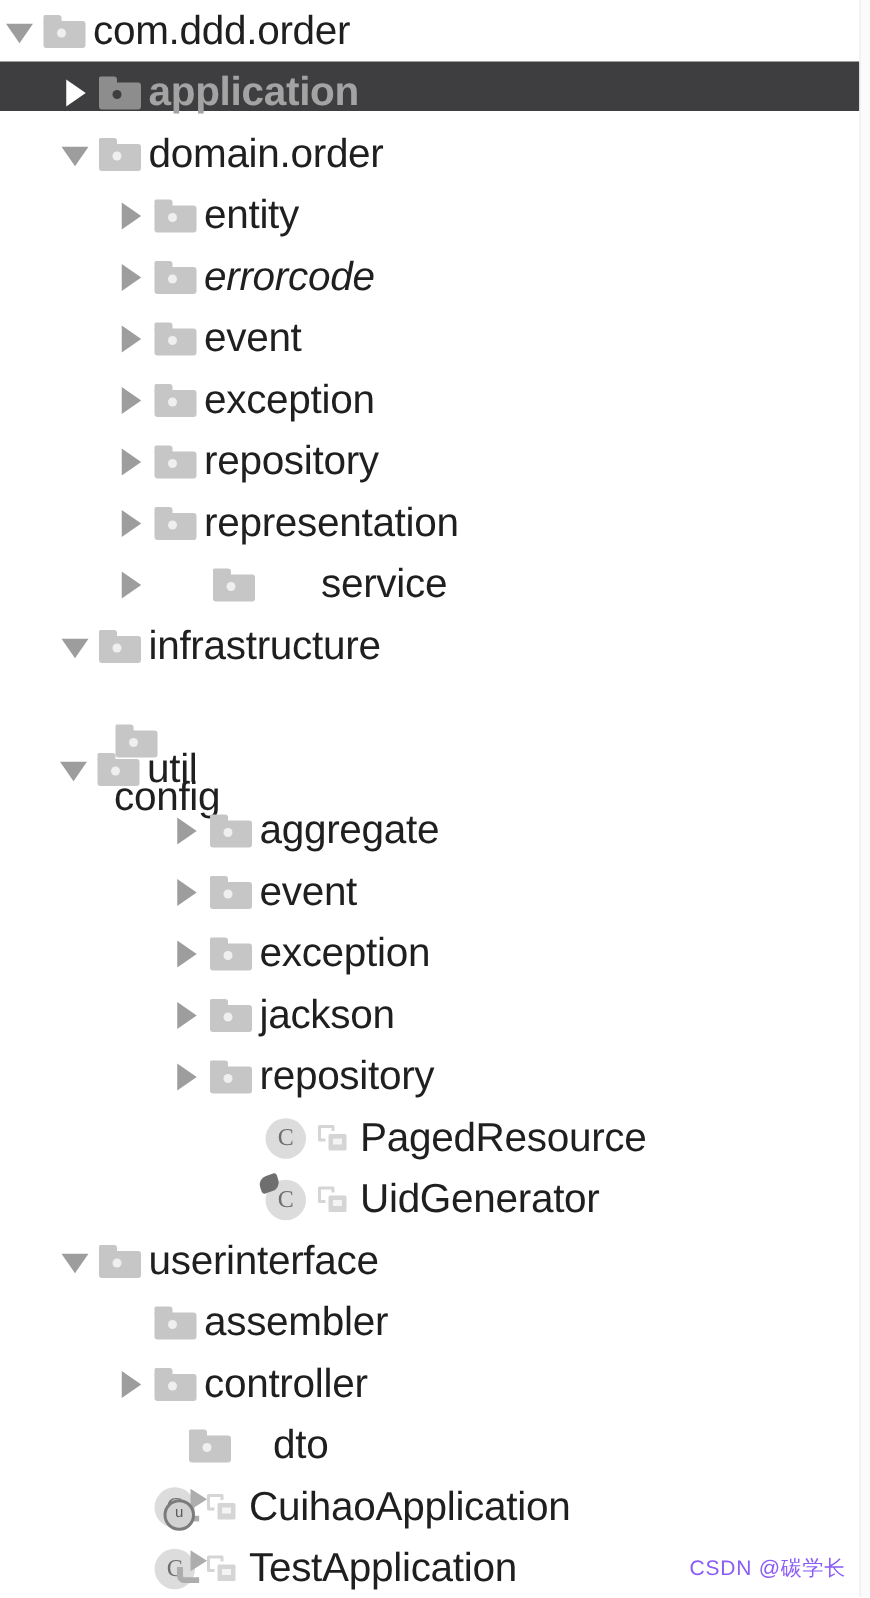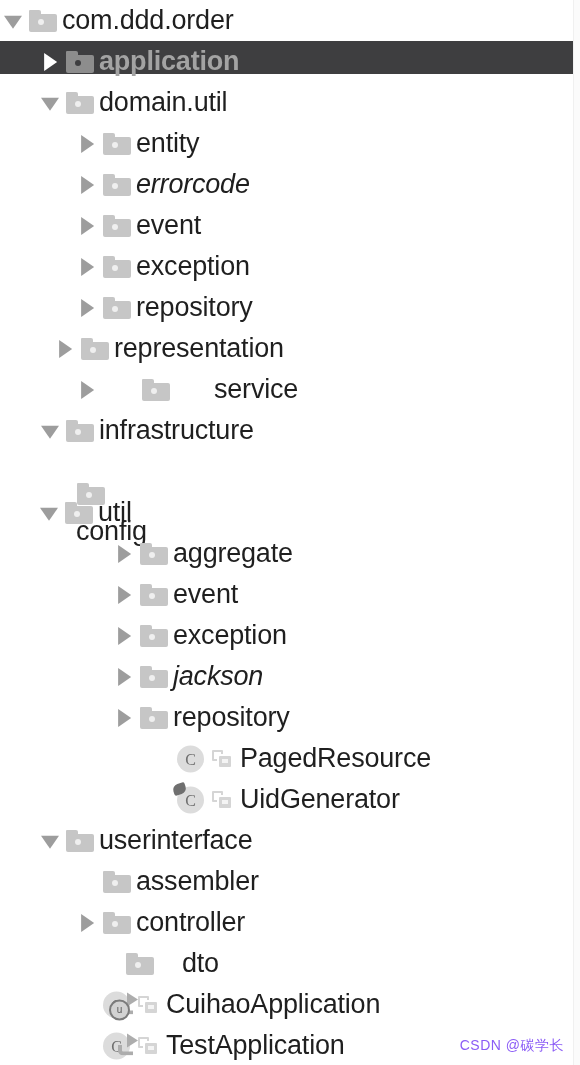--- a/index.html
+++ b/index.html
@@ -298,21 +298,21 @@
         <span class="toggle expanded">
           <span class="tri"></span>
         </span>
         <span class="icon-wrap">
           <span class="folder-ico">
             <span class="tab"></span>
             <span class="body"></span>
             <span class="dot"></span>
           </span>
         </span>
-        <span class="label">domain.util</span>
+        <span class="label">domain.order</span>
       </div>
       <div class="tree-row" style="top: 123px; padding-left: 74px;">
         <span class="toggle collapsed">
           <span class="tri"></span>
         </span>
         <span class="icon-wrap">
           <span class="folder-ico">
             <span class="tab"></span>
             <span class="body"></span>
             <span class="dot"></span>
@@ -365,21 +365,21 @@
         </span>
         <span class="icon-wrap">
           <span class="folder-ico">
             <span class="tab"></span>
             <span class="body"></span>
             <span class="dot"></span>
           </span>
         </span>
         <span class="label">repository</span>
       </div>
-      <div class="tree-row" style="top: 328px; padding-left: 52px;">
+      <div class="tree-row" style="top: 328px; padding-left: 74px;">
         <span class="toggle collapsed">
           <span class="tri"></span>
         </span>
         <span class="icon-wrap">
           <span class="folder-ico">
             <span class="tab"></span>
             <span class="body"></span>
             <span class="dot"></span>
           </span>
         </span>
@@ -467,21 +467,21 @@
         </span>
         <span class="icon-wrap">
           <span class="folder-ico">
             <span class="tab"></span>
             <span class="body"></span>
             <span class="dot"></span>
           </span>
         </span>
         <span class="label">exception</span>
       </div>
-      <div class="tree-row" style="top: 656px; padding-left: 111px; font-style: italic;">
+      <div class="tree-row" style="top: 656px; padding-left: 111px;">
         <span class="toggle collapsed">
           <span class="tri"></span>
         </span>
         <span class="icon-wrap">
           <span class="folder-ico">
             <span class="tab"></span>
             <span class="body"></span>
             <span class="dot"></span>
           </span>
         </span>

